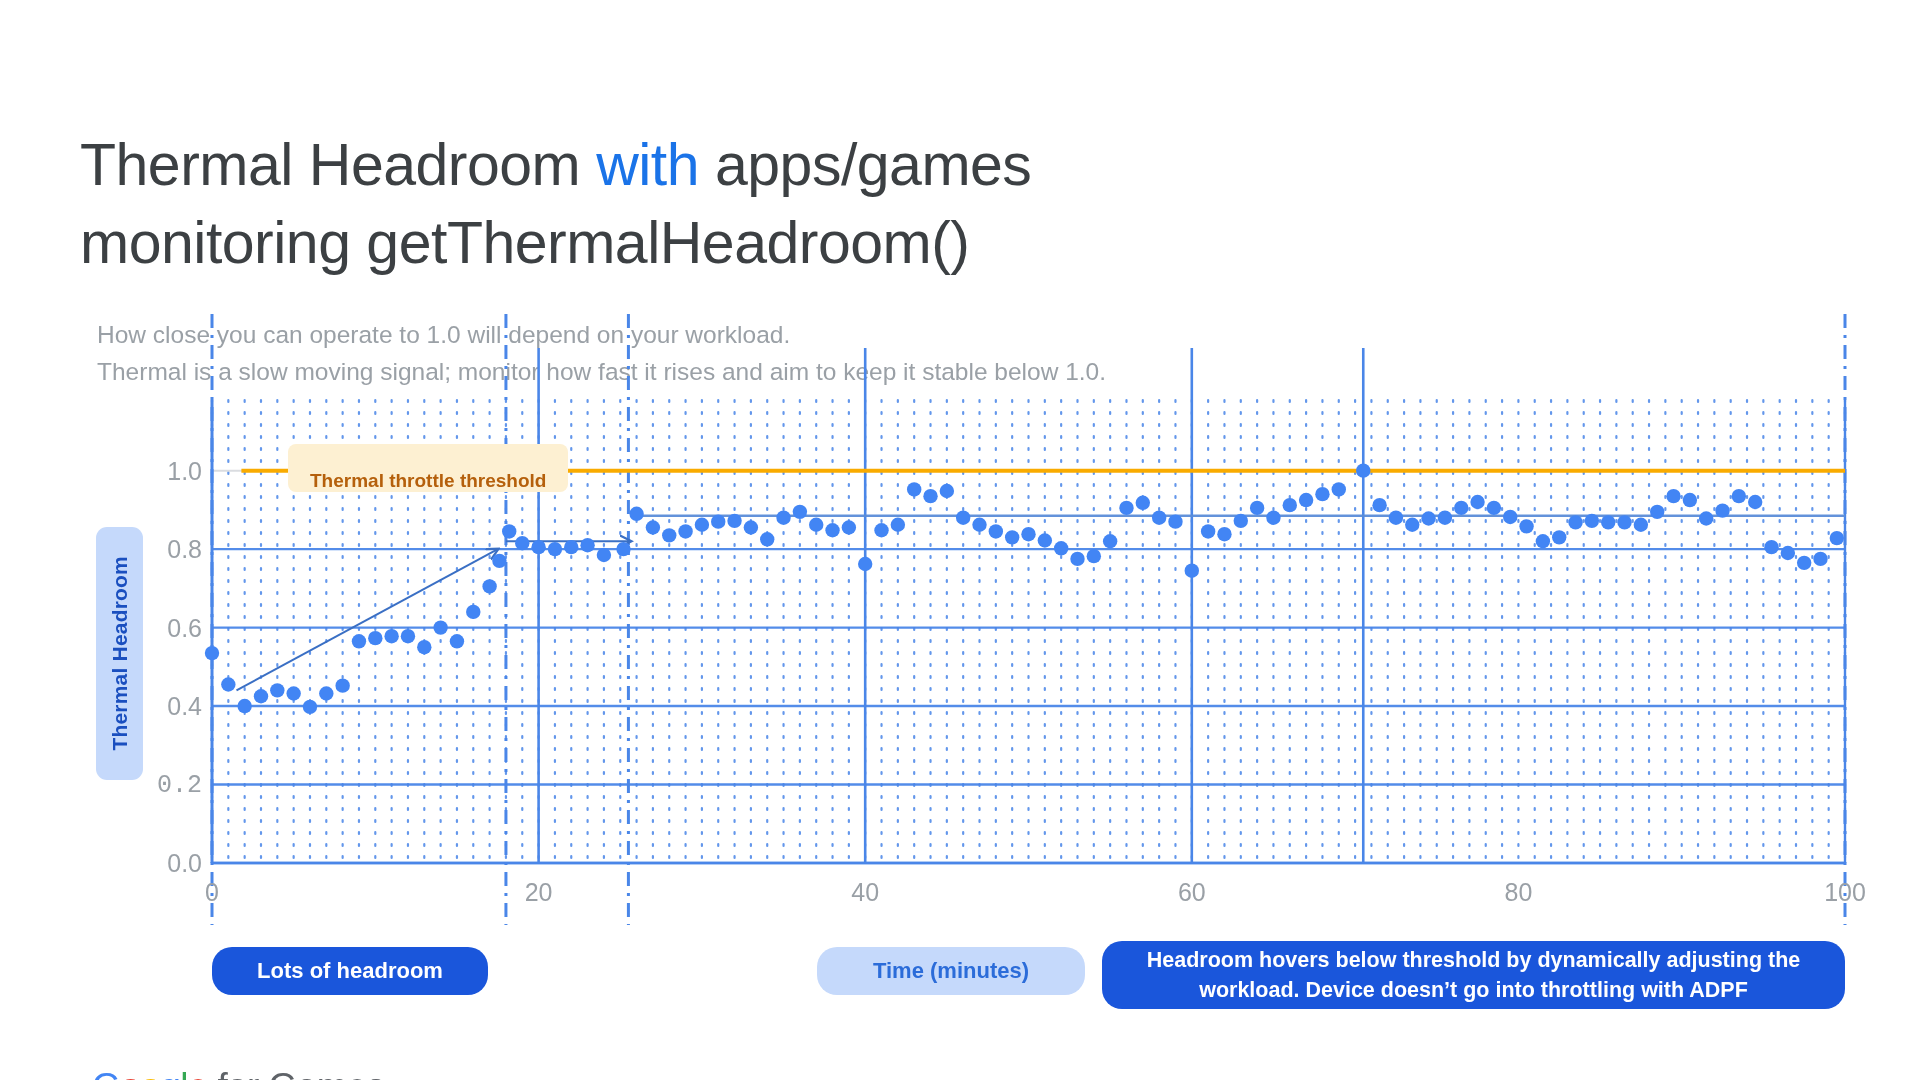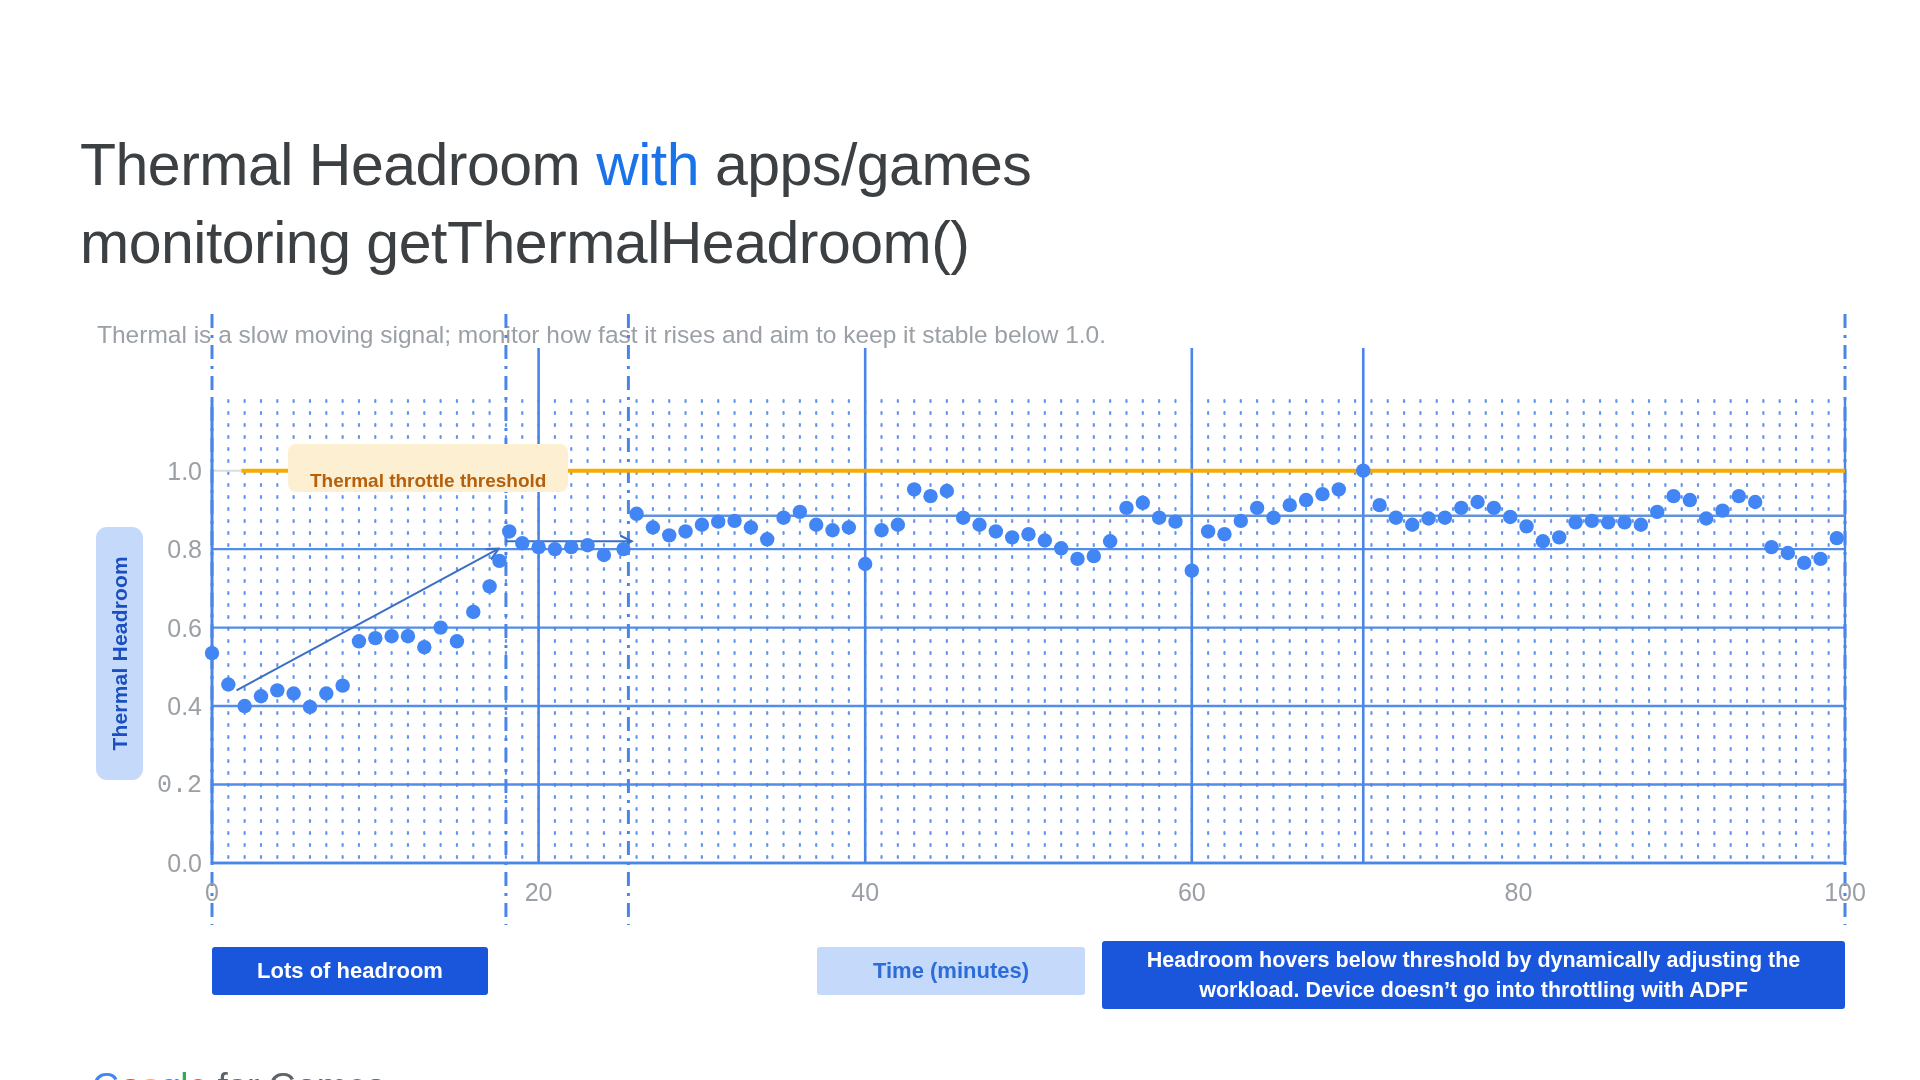--- a/index.html
+++ b/index.html
@@ -73,21 +73,21 @@
     position: absolute; left: 288px; top: 444px;
     height: 48px; padding: 0 22px;
     background: #fdf0d2; border-radius: 8px;
     display: flex; align-items: flex-end;
     font-size: 19px; font-weight: 700; color: #b5600c;
     white-space: nowrap;
   }
 
   
   .pill { position: absolute; display: flex; align-items: center; justify-content: center;
-          border-radius: 3px; text-align: center; }
+          border-radius: 20px; text-align: center; }
   #callout-left {
     left: 212px; top: 947px; width: 276px; height: 48px;
     background: #1a56db; color: #ffffff;
     font-size: 22px; font-weight: 700;
   }
   #xlabel-pill {
     left: 817px; top: 947px; width: 268px; height: 48px;
     background: #c5d9fb; color: #2b6cd9;
     font-size: 22px; font-weight: 700;
   }
@@ -112,20 +112,21 @@
 <body>
 
 <div id="slide">
 
   <div class="title">
     <span>Thermal Headroom </span><span class="accent">with</span><span> apps/games</span><br>
     <span>monitoring getThermalHeadroom()</span>
   </div>
 
   <div class="subtitle">
+    <div>How close you can operate to 1.0 will depend on your workload.</div>
     <div>Thermal is a slow moving signal; monitor how fast it rises and aim to keep it stable below 1.0.</div>
   </div>
 
   <div id="ylabel-pill">
     <span>Thermal Headroom</span>
   </div>
 
   <div id="ylabels">
       <div class="ytick" style="top: 463px;">0.0</div>
       <div class="ytick" style="top: 384.525px; font-family: Liberation Mono, monospace;">0.2</div>

